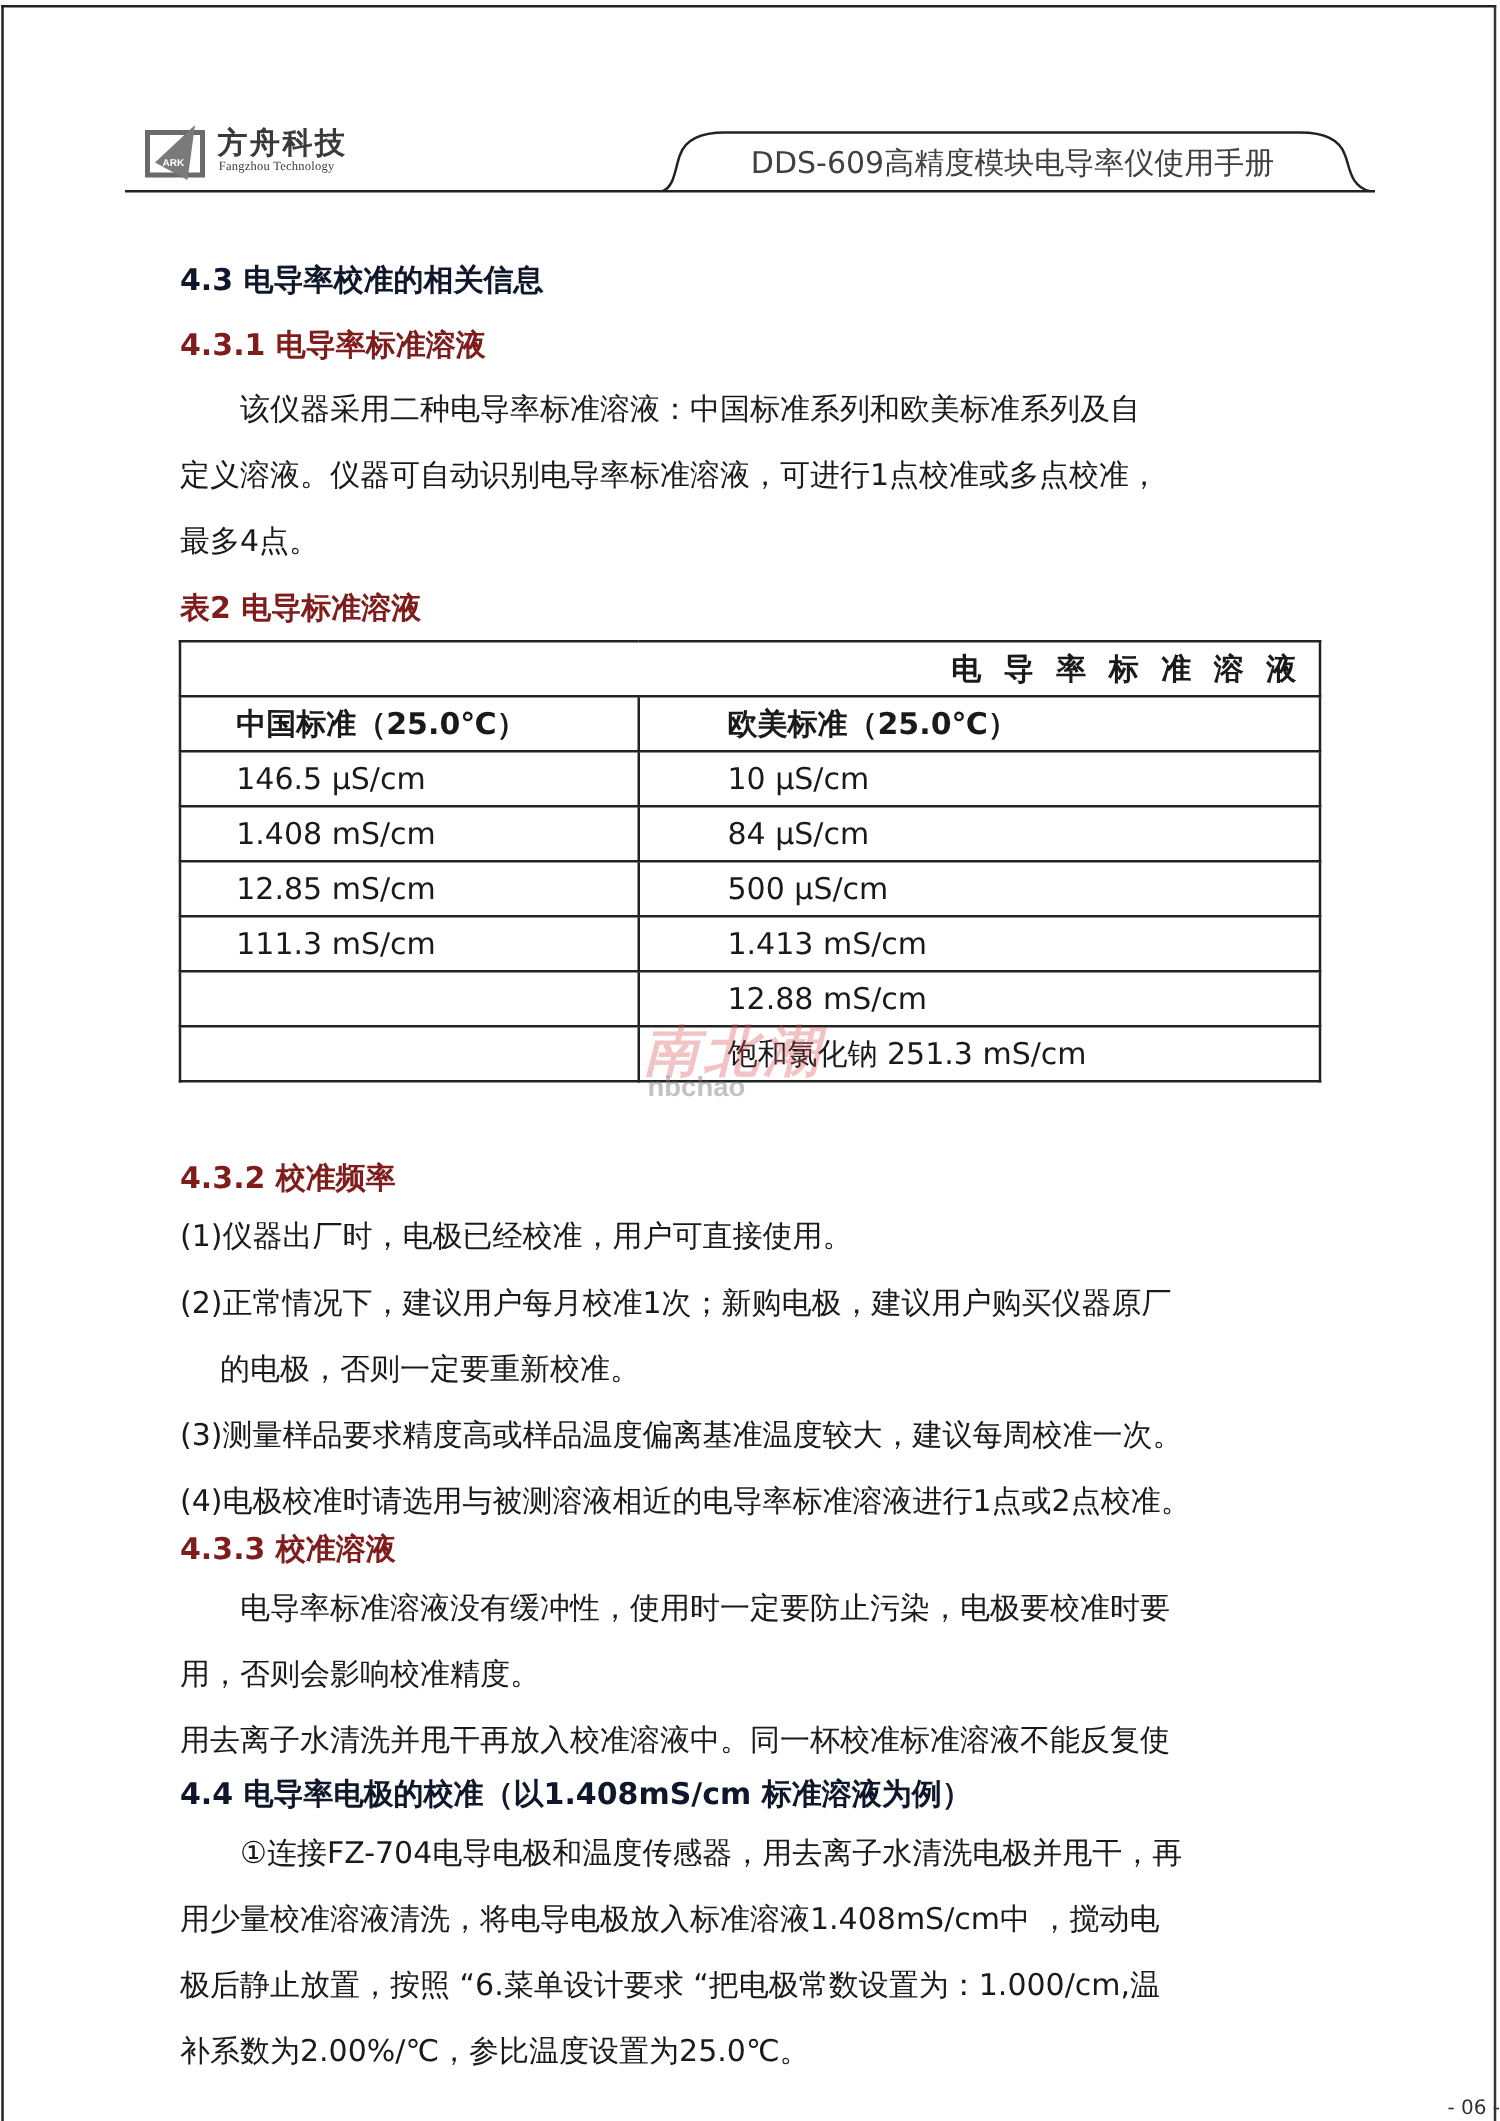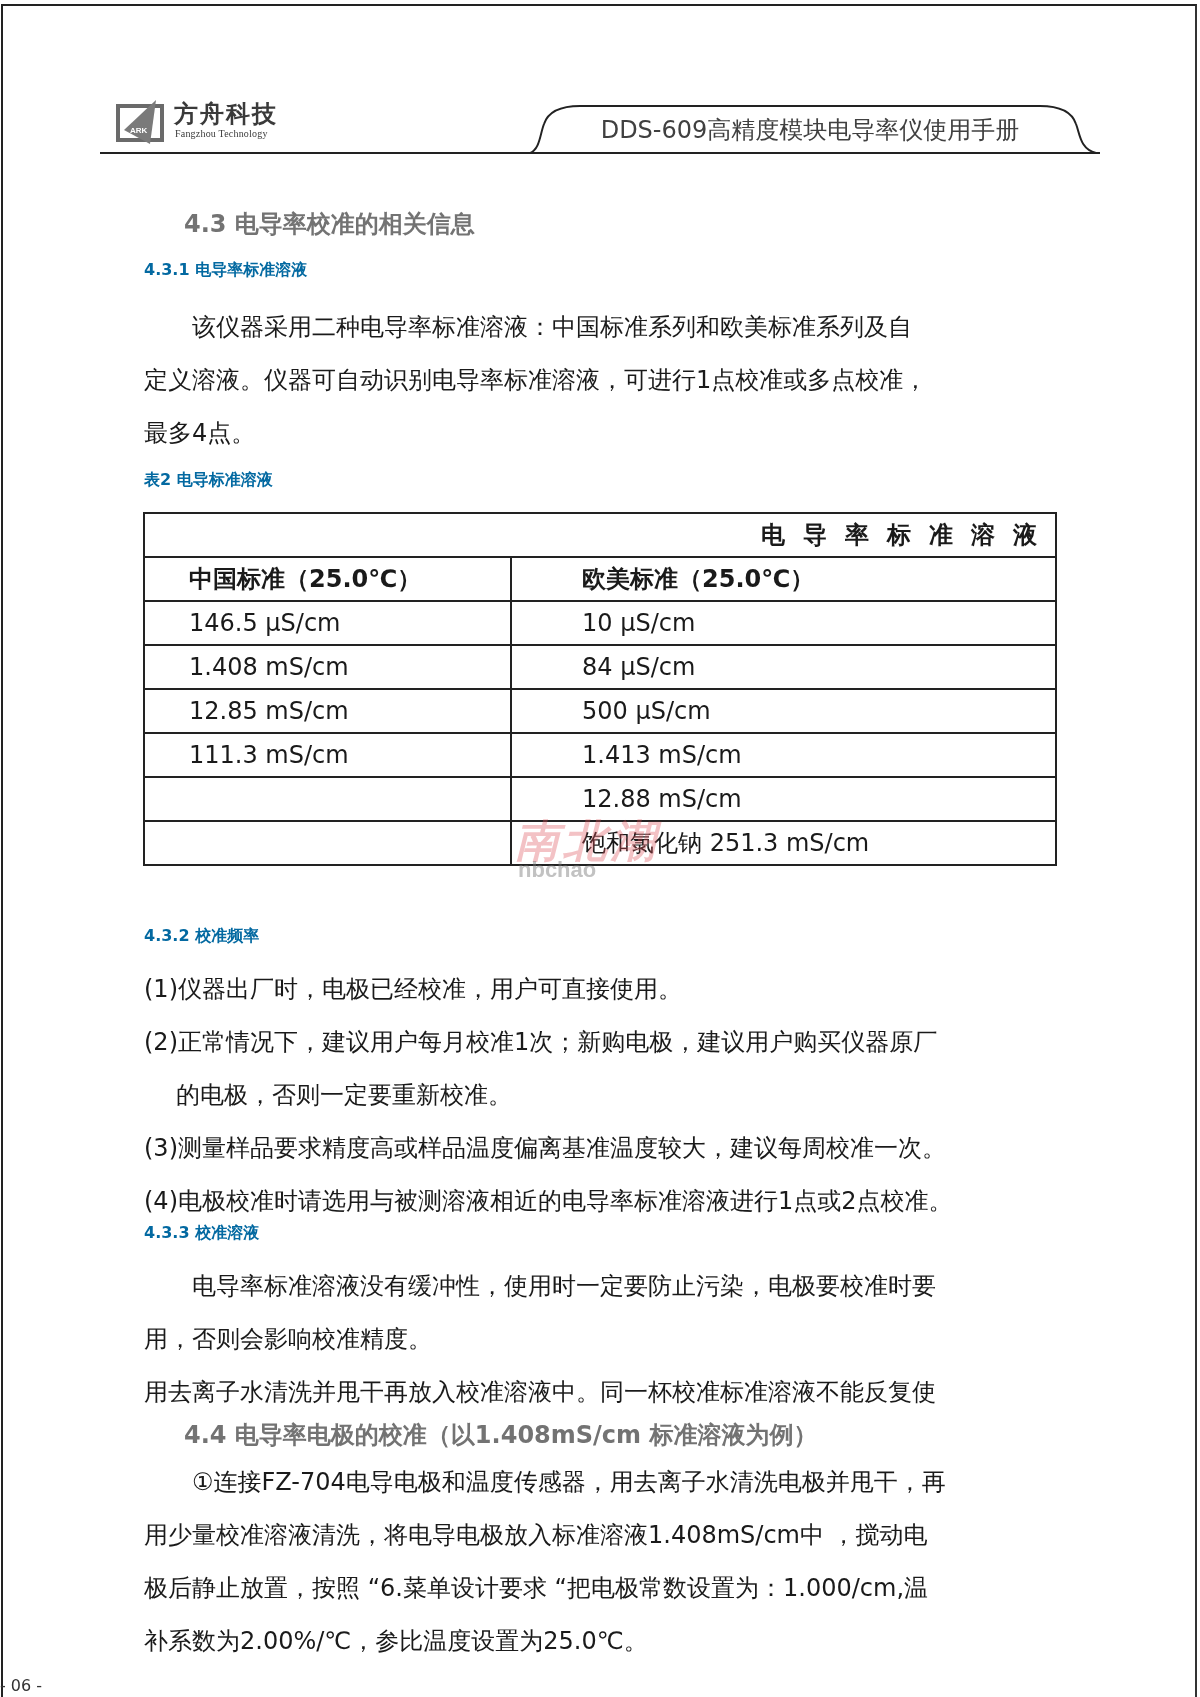--- a/index.html
+++ b/index.html
@@ -29,24 +29,24 @@
     .header-rule {
       position: absolute; left: 100px; top: 152px; width: 1000px; height: 0;
       border-top: 2.5px solid #222;
     }
     .header-tab { position: absolute; left: 530px; top: 104px; width: 570px; height: 50px; }
     .header-title {
       position: absolute; left: 0; top: 10px; width: 560px; text-align: center;
       font-size: 24px; color: #404040; font-family: "DejaVu Sans", sans-serif;
     }
     .h2 {
-      position: absolute; font-size: 24px; font-weight: bold; color: #737373; white-space: nowrap; margin-left: 40px;
+      position: absolute; font-size: 24px; font-weight: bold; color: #0f172a; white-space: nowrap;
     }
     .h3 {
-      position: absolute; font-size: 16px; font-weight: bold; color: #0369a1; white-space: nowrap;
+      position: absolute; font-size: 24px; font-weight: bold; color: #7f1d1d; white-space: nowrap;
     }
     .para {
       position: absolute; font-size: 24px; line-height: 53px; color: #1a1a1a; width: 920px;
       white-space: nowrap;
     }
     .indent { padding-left: 48px; }
     .hang { padding-left: 32px; }
     
     .table {
       position: absolute; left: 143px; top: 512px; width: 914px;
@@ -65,21 +65,21 @@
       position: absolute; left: 515px; top: 812px; font-size: 44px; font-weight: bold;
       color: rgba(220, 80, 90, 0.35); letter-spacing: 4px; font-family: "DejaVu Serif", serif;
       font-style: italic; pointer-events: none;
     }
     .watermark-sub {
       position: absolute; left: 518px; top: 857px; font-size: 22px; font-weight: bold;
       color: rgba(120, 120, 120, 0.45); font-family: "Liberation Sans", sans-serif;
       pointer-events: none;
     }
     .page-num {
-      position: absolute; left: 0; top: 1676px; width: 1200px; text-align: left;
+      position: absolute; left: 0; top: 1676px; width: 1200px; text-align: right;
       font-size: 16px; color: #333;
     }
   </style>
 </head>
 <body>
 
 <div class="page-frame"></div>
 
 <div class="header">
   <svg class="logo-box" viewBox="0 0 50 44">

